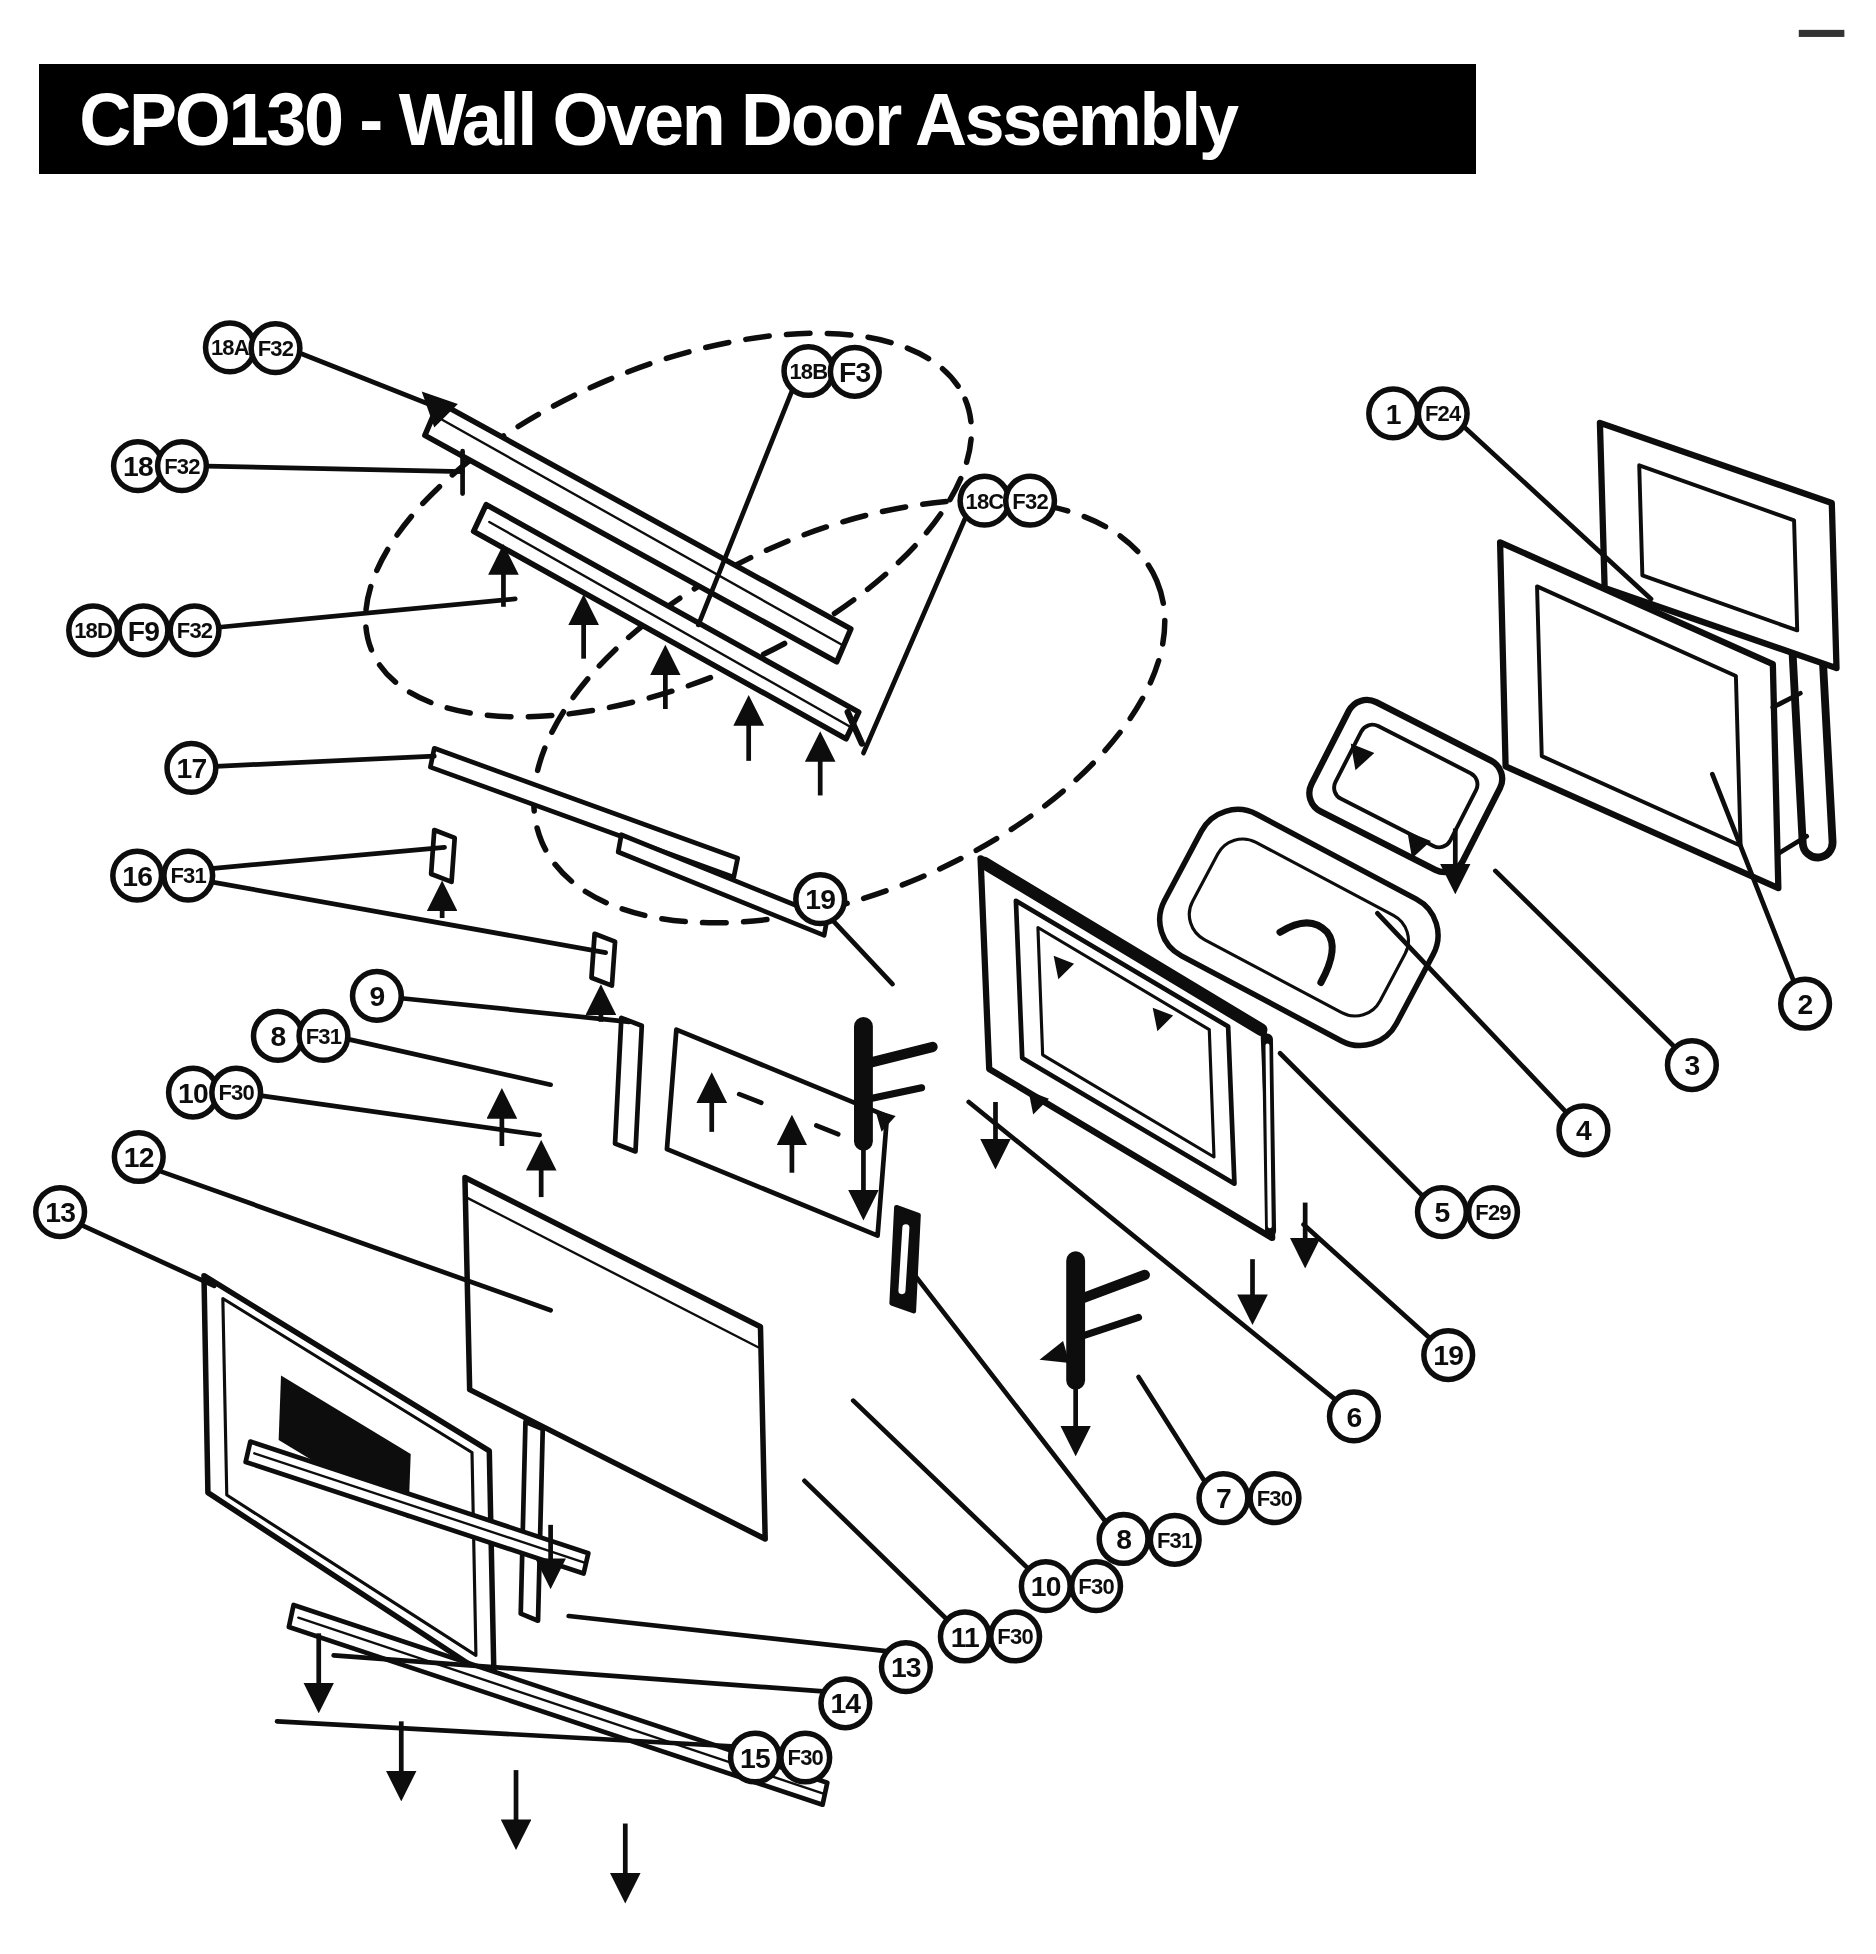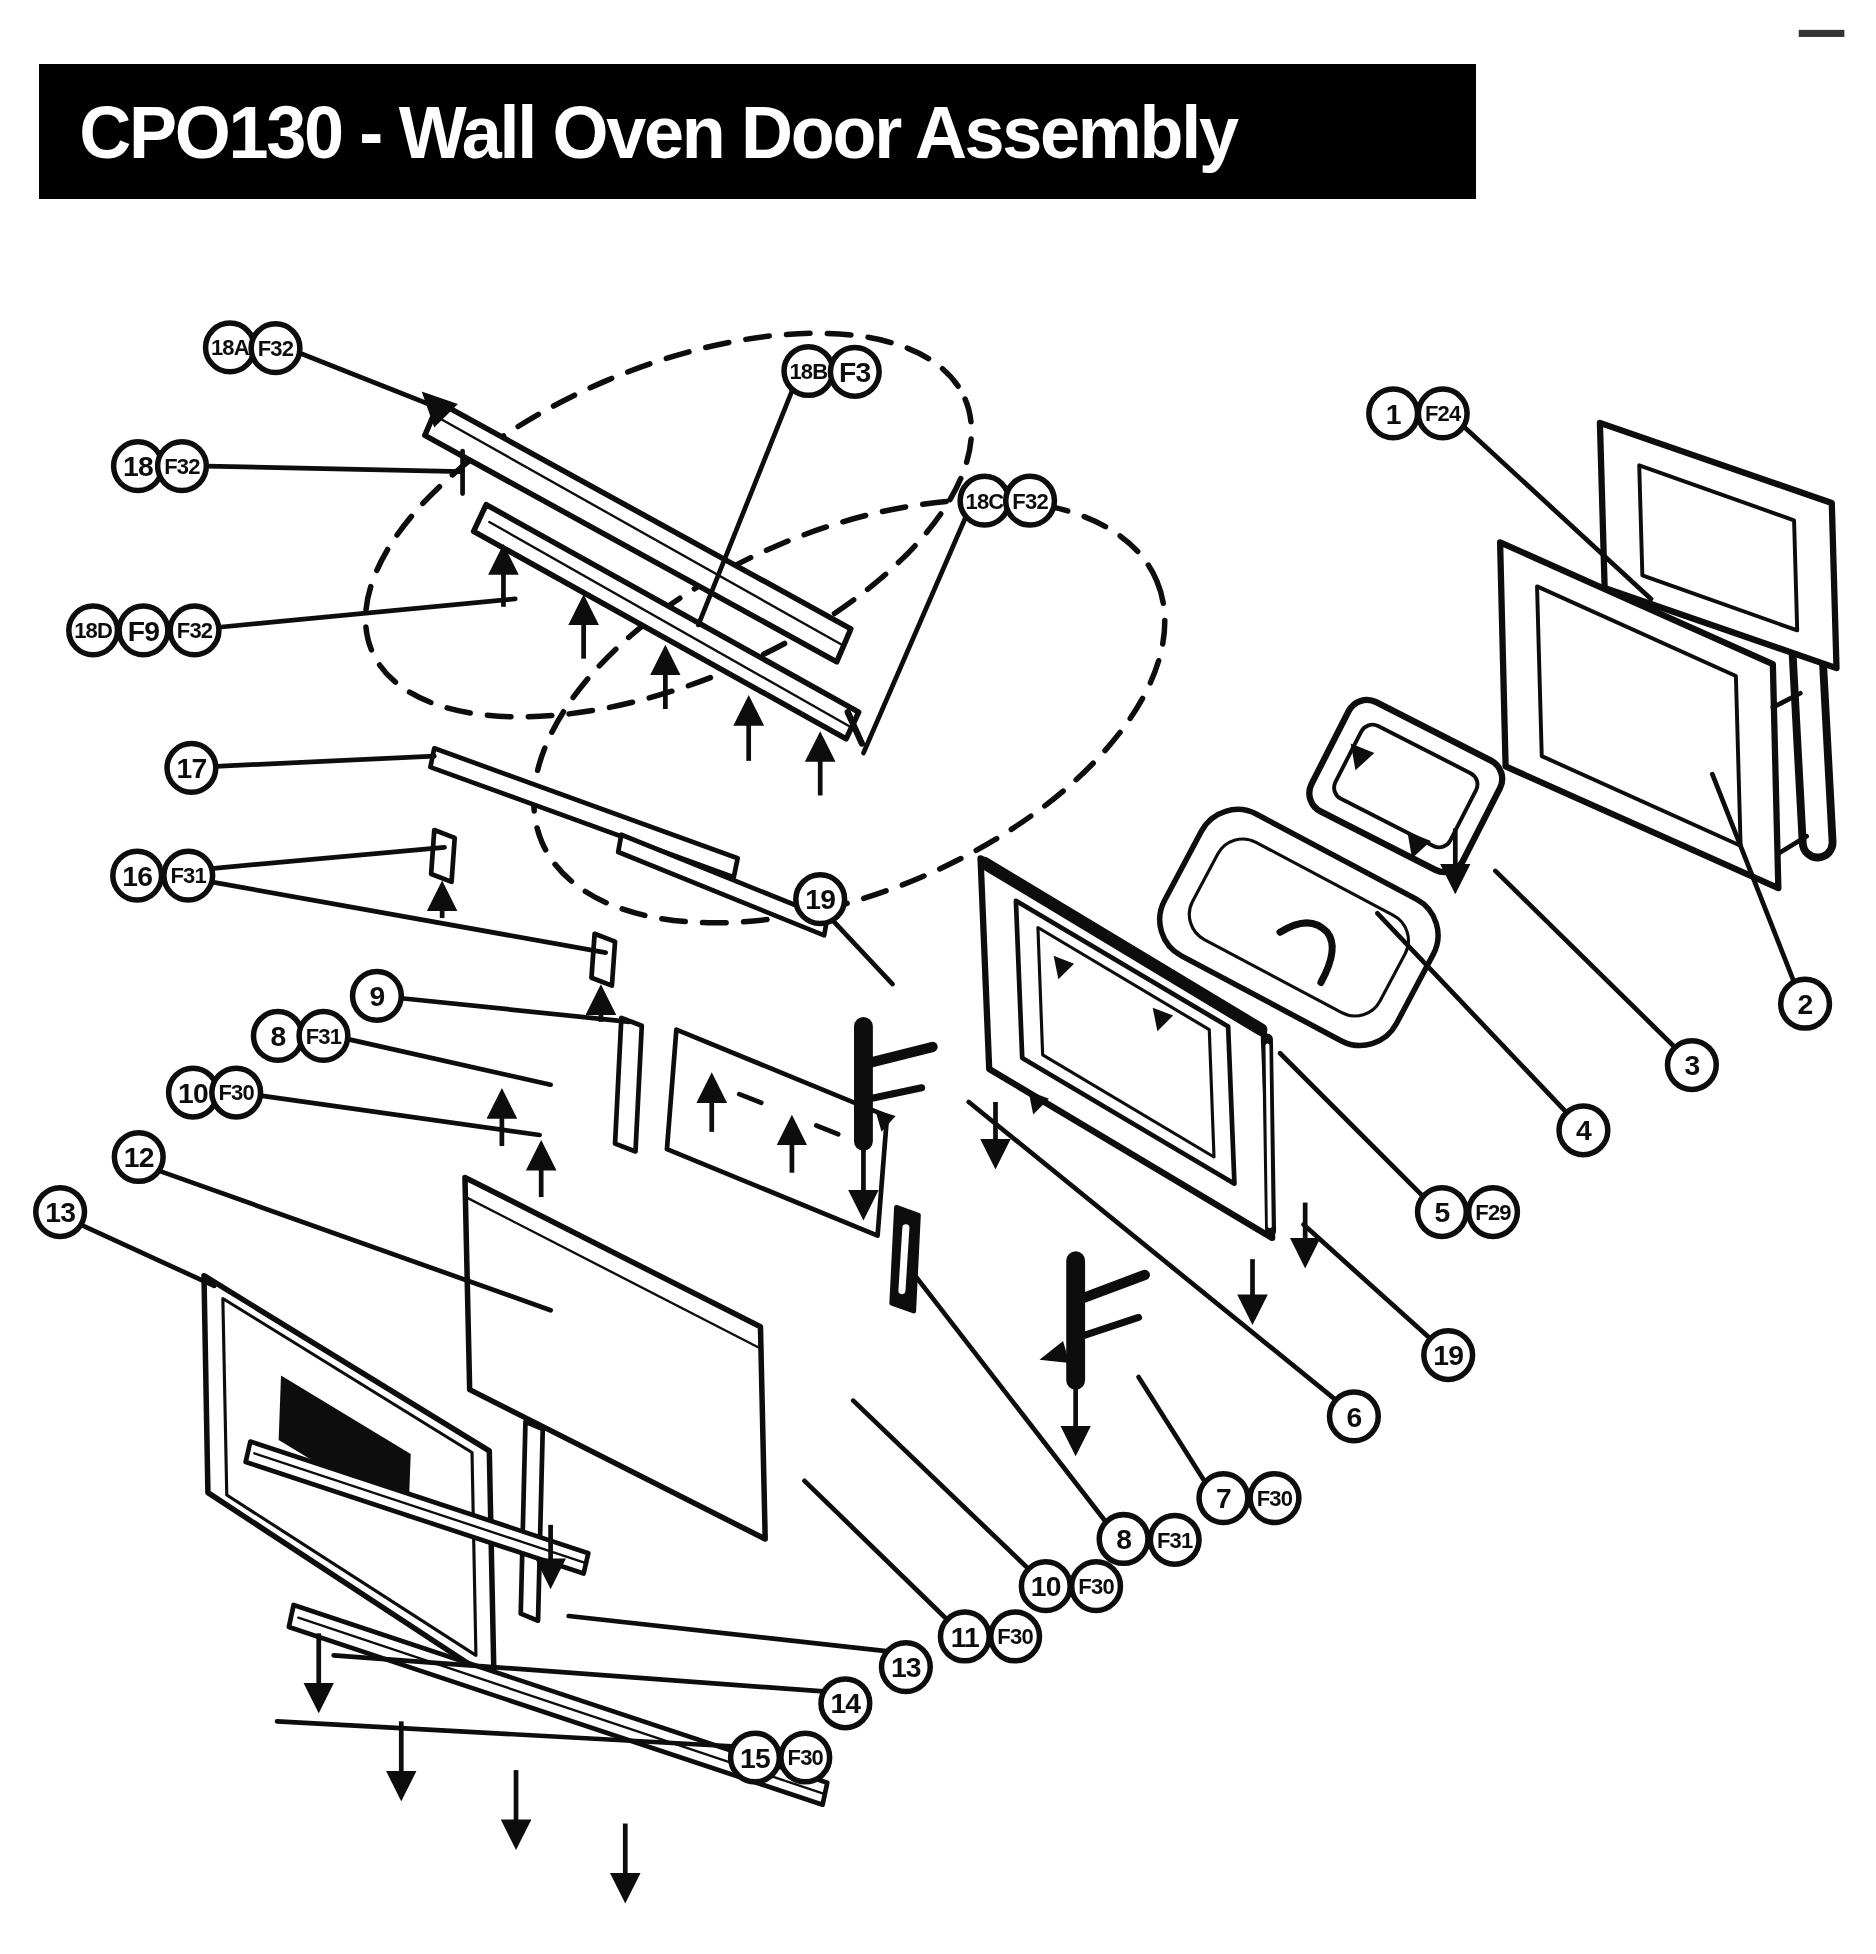--- a/index.html
+++ b/index.html
@@ -4,21 +4,21 @@
 <style>
   html,body{margin:0;padding:0;background:#ffffff;}
   .page{
     position:relative;
     width:1877px;height:1954px;
     background:#ffffff;
     font-family:"Liberation Sans",sans-serif;
     overflow:hidden;
   }
   .title-bar{
-    position:absolute;left:39px;top:64px;width:1437px;height:135px;
+    position:absolute;left:39px;top:64px;width:1437px;height:110px;
     background:#000000;
     display:flex;align-items:center;
   }
   .title-bar .title-text{
     color:#ffffff;
     font-size:75px;
     font-weight:bold;
     letter-spacing:-2.4px;
     padding-left:42px;
     white-space:nowrap;

